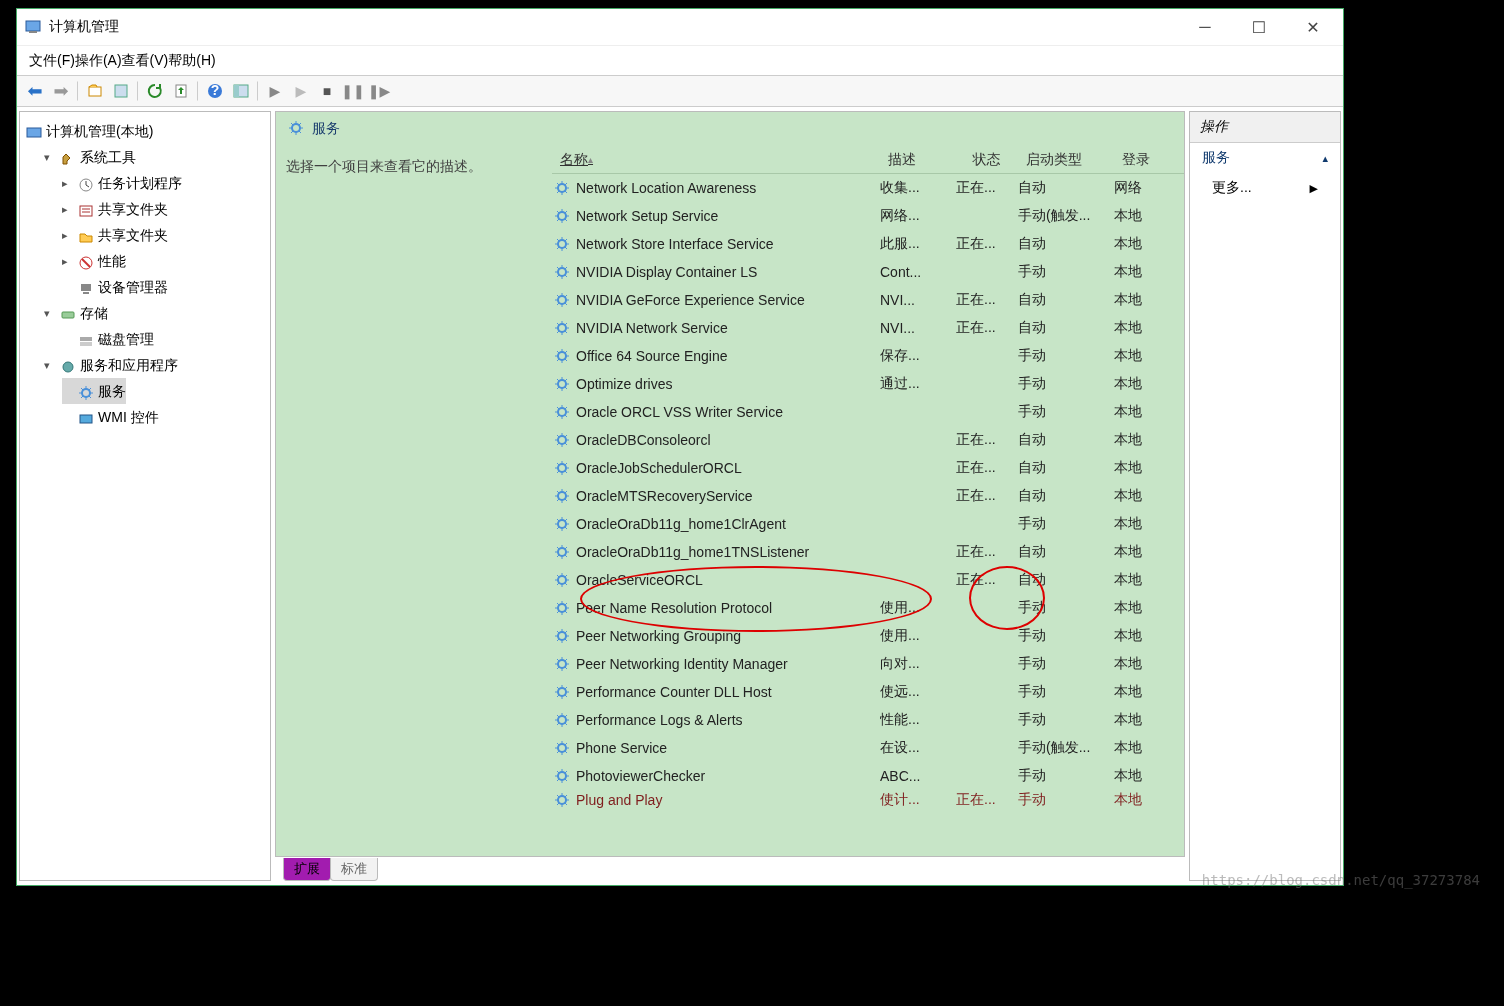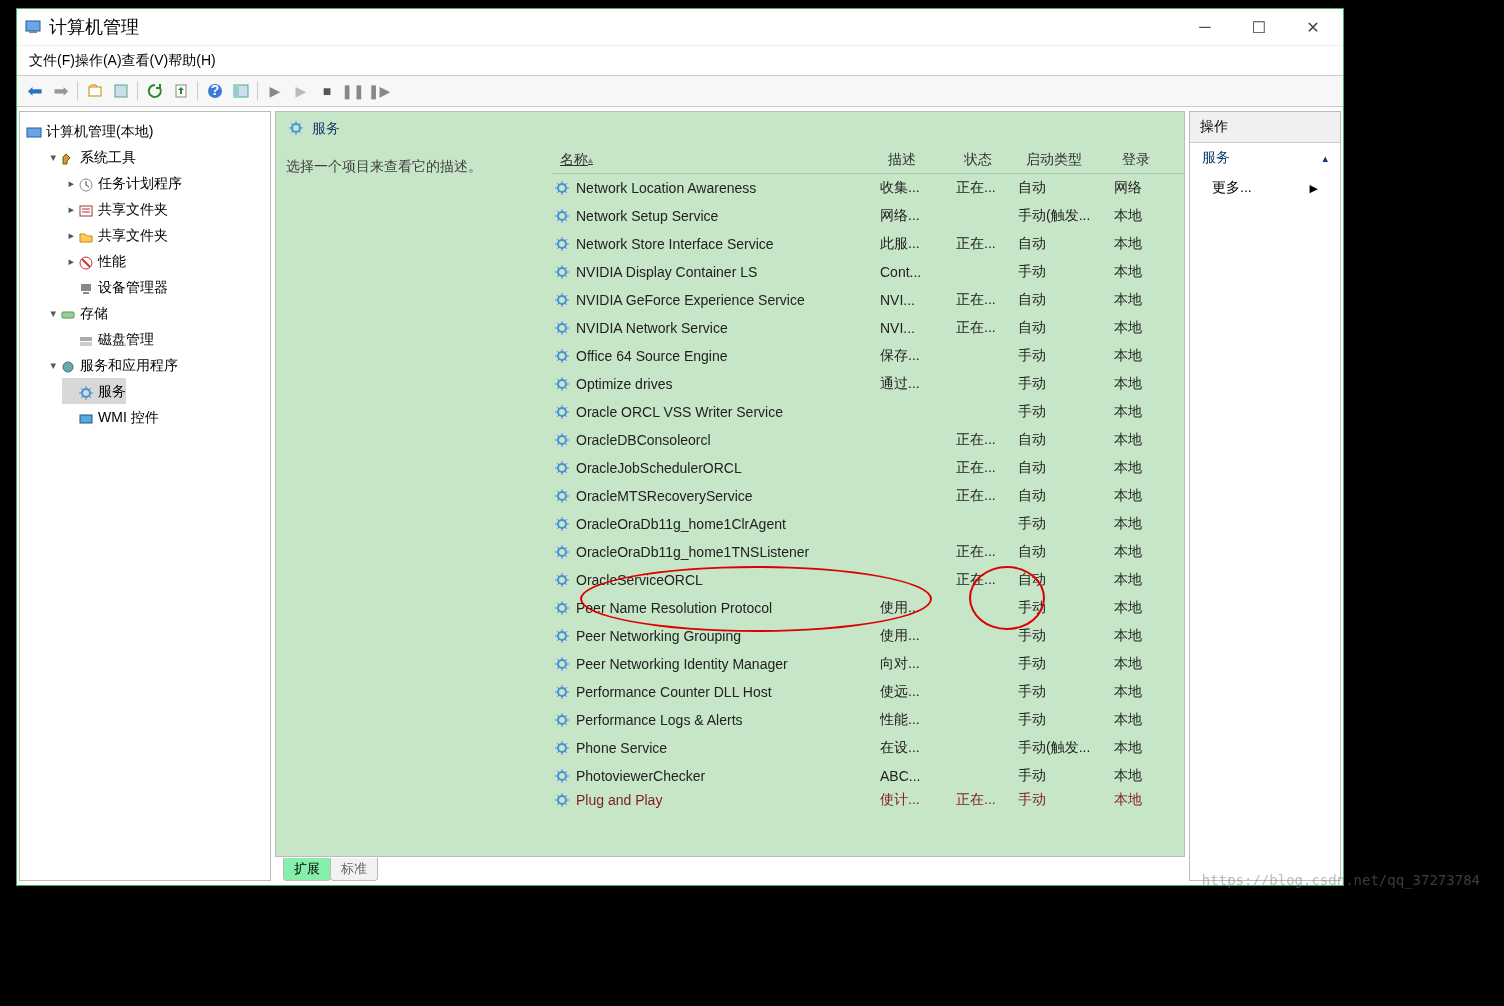--- a/index.html
+++ b/index.html
@@ -1,75 +1,75 @@
 <!DOCTYPE html>
 <html><head>
 <meta charset="utf-8">
 <style>
   * { margin:0; padding:0; box-sizing:border-box; font-family:"Microsoft YaHei","Segoe UI",Tahoma,sans-serif; font-size:14px; }
   body { background:#000; width:1504px; height:1006px; overflow:hidden; position:relative;}
   .px-window { position:absolute; left:16px; top:8px; width:1328px; height:878px; background:#fff; border:1px solid #4a6; box-shadow:0 0 0 3px #000; }
   
   .titlebar { height:36px; display:flex; align-items:center; padding:0 8px; background:#fff; }
   .titlebar .ico { width:16px; height:16px; margin-right:8px; }
-  .titlebar .title { flex:1; font-size:18px; color:#000;}
+  .titlebar .title { flex:1; font-size:14px; color:#000;}
   .win-btns { display:flex; gap:26px; padding-right:8px;}
   .win-btn { width:28px; height:20px; display:flex; align-items:center; justify-content:center; color:#444; cursor:pointer; font-size:16px;}
   
   .menubar { height:30px; display:flex; align-items:center; padding:0 12px; border-top:1px solid #eee;}
   .menubar span { color:#000; cursor:pointer;}
   
   .toolbar { height:32px; display:flex; align-items:center; gap:2px; padding:0 6px; border-top:1px solid #ccc; border-bottom:1px solid #ccc; background:#f7f7f7;}
   .tb { width:24px; height:24px; display:flex; align-items:center; justify-content:center; border:1px solid transparent; color:#555; cursor:pointer;}
   .tb.sep { width:0; border-left:1px solid #ccc; margin:0 2px; height:20px;}
   
   .splitter { display:flex; height:calc(100% - 36px - 30px - 32px); }
   .panel { border:1px solid #bbb; margin:4px 2px; background:#fff; overflow:hidden; }
   .tree-panel { width:252px; flex:none; padding:6px 4px; }
   .mid-wrap { flex:1; display:flex; flex-direction:column; margin:4px 2px;}
   .mid-panel { flex:1; border:1px solid #bbb; background:#c7e5c7; overflow:hidden; display:flex; flex-direction:column;}
   .action-panel { width:152px; flex:none; }
   
   .tabs { height:24px; display:flex; align-items:flex-end; gap:0; padding-left:8px; }
-  .tab { border:1px solid #bbb; border-top:none; padding:2px 10px; background:#86efac; font-size:13px; cursor:pointer; border-radius:0 0 4px 4px; margin-right:-1px; }
+  .tab { border:1px solid #bbb; border-top:none; padding:2px 10px; background:#a21caf; font-size:13px; cursor:pointer; border-radius:0 0 4px 4px; margin-right:-1px; }
   .tab.inactive { background:#f2f2f2; color:#666;}
   
-  .tree ul { list-style:none; padding-left:18px;text-align:right; }
+  .tree ul { list-style:none; padding-left:18px; }
   .tree li { white-space:nowrap; line-height:26px; display:flex; align-items:center; }
   .tree li > .row { display:flex; align-items:center; gap:4px; cursor:pointer;}
   .tree .exp { width:12px; font-size:11px; color:#555;}
   .tree .tico { width:16px; height:16px; display:inline-block;}
   .tree .sel { background:#d8d8d8;}
   
   .svc-head { height:34px; display:flex; align-items:center; gap:8px; padding:4px 12px; font-size:18px; color:#1a3d6e; background:#c7e5c7;}
   .svc-body { flex:1; display:flex; background:#c7e5c7; overflow:hidden;}
   .desc-col { width:276px; flex:none; padding:12px 10px; color:#404040; font-size:14px;}
   .list-col { flex:1; display:flex; flex-direction:column; overflow:hidden;}
   .list-head { height:28px; display:flex; align-items:center; border-bottom:1px solid #a8c8a8; font-size:14px; color:#333;}
   .list-head div { padding:0 8px; border-right:1px solid transparent;}
   .c-name { flex:0 0 328px; display:flex; align-items:center; text-decoration:underline;}
   .c-desc { flex:0 0 76px;}
-  .c-stat { flex:0 0 62px;}
+  .c-stat { flex:0 0 62px;text-align:center;}
   .c-stype{ flex:0 0 96px;}
   .c-log  { flex:0 0 50px;}
   .rows { flex:1; overflow-y:scroll; overflow-x:scroll;}
   .srow { height:28px; display:flex; align-items:center; font-size:14px; color:#222; padding-left:2px;}
   .srow .ic { width:16px; height:16px; margin-right:6px; flex:none;}
   .srow .nm { flex:0 0 304px; white-space:nowrap; overflow:hidden; text-overflow:ellipsis;}
   .srow .d  { flex:0 0 76px; white-space:nowrap; overflow:hidden; text-overflow:ellipsis;}
   .srow .s  { flex:0 0 62px; white-space:nowrap; overflow:hidden; text-overflow:ellipsis;}
   .srow .st { flex:0 0 96px; white-space:nowrap; overflow:hidden; text-overflow:ellipsis;}
   .srow .lg { flex:0 0 50px; white-space:nowrap; overflow:hidden; text-overflow:ellipsis;}
   .srow.partial { height:20px; overflow:hidden; color:#7f1d1d;}
   
   ::-webkit-scrollbar { width:18px; height:18px;}
   ::-webkit-scrollbar-track { background:#e9e9e9;}
   ::-webkit-scrollbar-thumb { background:#c0c0c0; border:1px solid #aaa;}
   
-  .act-head { background:#f0f0f0; border-bottom:1px solid #ccc; padding:6px 10px; font-weight:normal;}
+  .act-head { background:#f0f0f0; border-bottom:1px solid #ccc; padding:6px 10px; font-weight:normal;font-style:italic;}
   .act-section { padding:6px 12px; color:#103a6e; display:flex; justify-content:space-between; align-items:center; font-size:14px;}
   .act-item { padding:6px 22px; cursor:pointer; font-size:14px; display:flex; align-items:center; justify-content:space-between;}
   .caret { font-size:11px;}
   
   .ellipse { position:absolute; border:2px solid #d00; border-radius:50%; pointer-events:none;}
   .e1 { left:563px; top:557px; width:352px; height:66px;}
   .e2 { left:952px; top:557px; width:76px; height:64px;}
   
   .watermark { position:absolute; right:24px; bottom:118px; color:rgba(120,120,120,0.5); font-size:14px; font-family:Consolas,monospace;}
 

